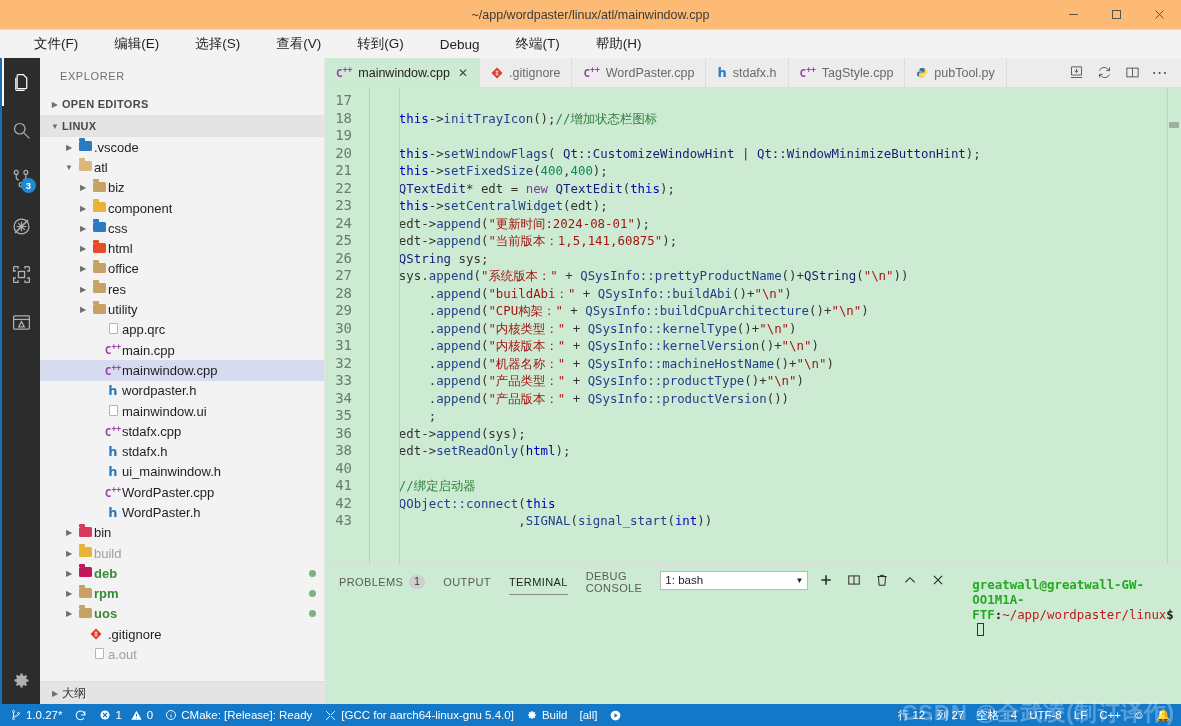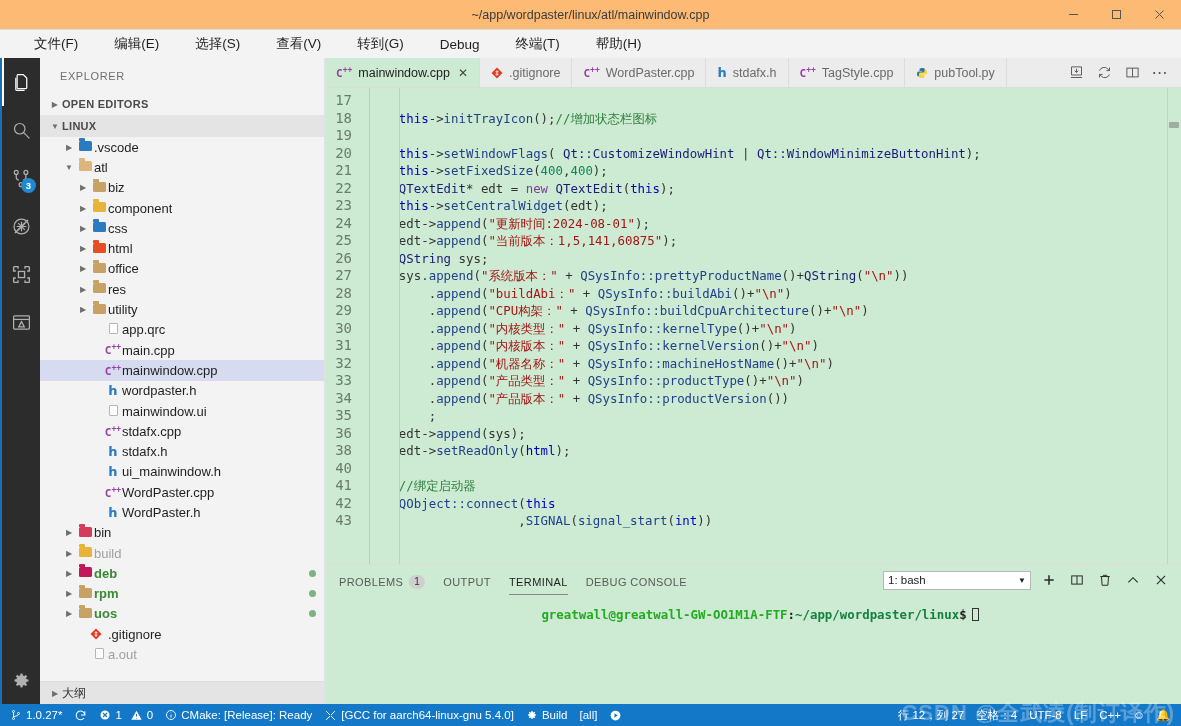--- a/index.html
+++ b/index.html
@@ -147,21 +147,21 @@
   .type { color:#1b1b7a; }
   .op { color:#333; }
   .vbar { position:absolute; width:1px; top:0; bottom:0; background:#b2d3b8; }
   .scrollthumb {
     position:absolute; right:2px; top:34px; width:10px; height:6px; background:#7a7a7a;
     opacity:.55; border-radius:1px;
   }
   .editscroll-track { position:absolute; right:0; top:0; bottom:0; width:14px; border-left:1px solid #b7d9bd; }
 
   
-  .panel { height:140px; flex:0 0 140px; background:#cdebd2; display:flex; flex-direction:column; border-top:1px solid #dcdcdc;text-align:center; }
+  .panel { height:140px; flex:0 0 140px; background:#cdebd2; display:flex; flex-direction:row; border-top:1px solid #dcdcdc; }
   .panelhead { height:30px; flex:0 0 30px; display:flex; align-items:center; padding:0 10px 0 14px; }
   .ptab {
     font-size:11px; letter-spacing:.4px; color:#5a5a5a; margin-right:18px; text-transform:uppercase;
     display:flex; align-items:center; gap:6px; height:30px; padding-top:4px;
   }
   .ptab.active { color:#1f1f1f; border-bottom:1px solid #8a8a8a; }
   .pcount {
     background:#cfcfcf; color:#333; border-radius:9px; padding:0 5px; font-size:10px; line-height:14px; height:14px;
   }
   .panelactions { margin-left:auto; display:flex; align-items:center; gap:8px; }
@@ -169,21 +169,21 @@
     width:148px; height:19px; background:#fff; border:1px solid #b8b8b8; font-size:11.5px;
     display:flex; align-items:center; padding:0 4px; color:#222; position:relative;
   }
   .termselect .caret { margin-left:auto; font-size:8px; }
   .pa { width:20px; height:22px; display:flex; align-items:center; justify-content:center; color:#3a3a3a; }
   .termbody {
     flex:1 1 auto; padding:12px 0 0 14px;
     font-family:"DejaVu Sans Mono","Liberation Mono",monospace; font-size:12.4px;
   }
   .prompt-user { color:#22aa22; font-weight:bold; }
-  .prompt-path { color:#15803d; font-weight:bold;margin-top:16px; }
+  .prompt-path { color:#b91c1c; font-weight:normal;margin-top:16px; }
   .prompt-dollar { color:#222; font-weight:bold; }
   .cursor {
     display:inline-block; width:7px; height:13px; border:1px solid #333; vertical-align:-2px; margin-left:5px;
   }
 
   
   .statusbar {
     height:22px; flex:0 0 22px; background:#1478c8; color:#fff; display:flex; align-items:center;
     font-size:11.5px; padding:0 4px; position:relative;
   }

